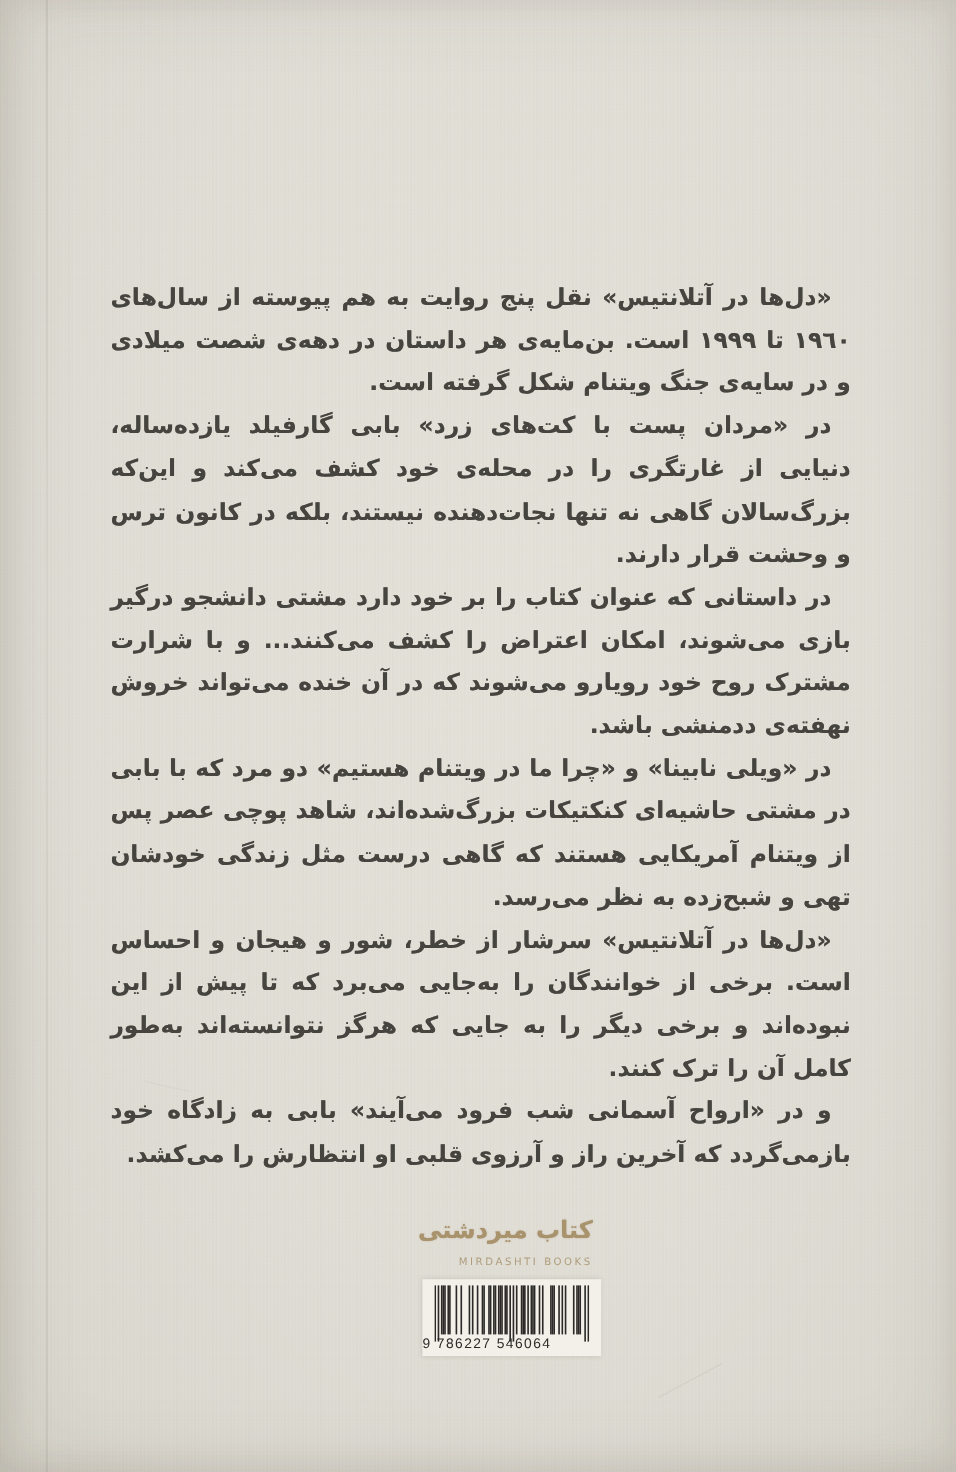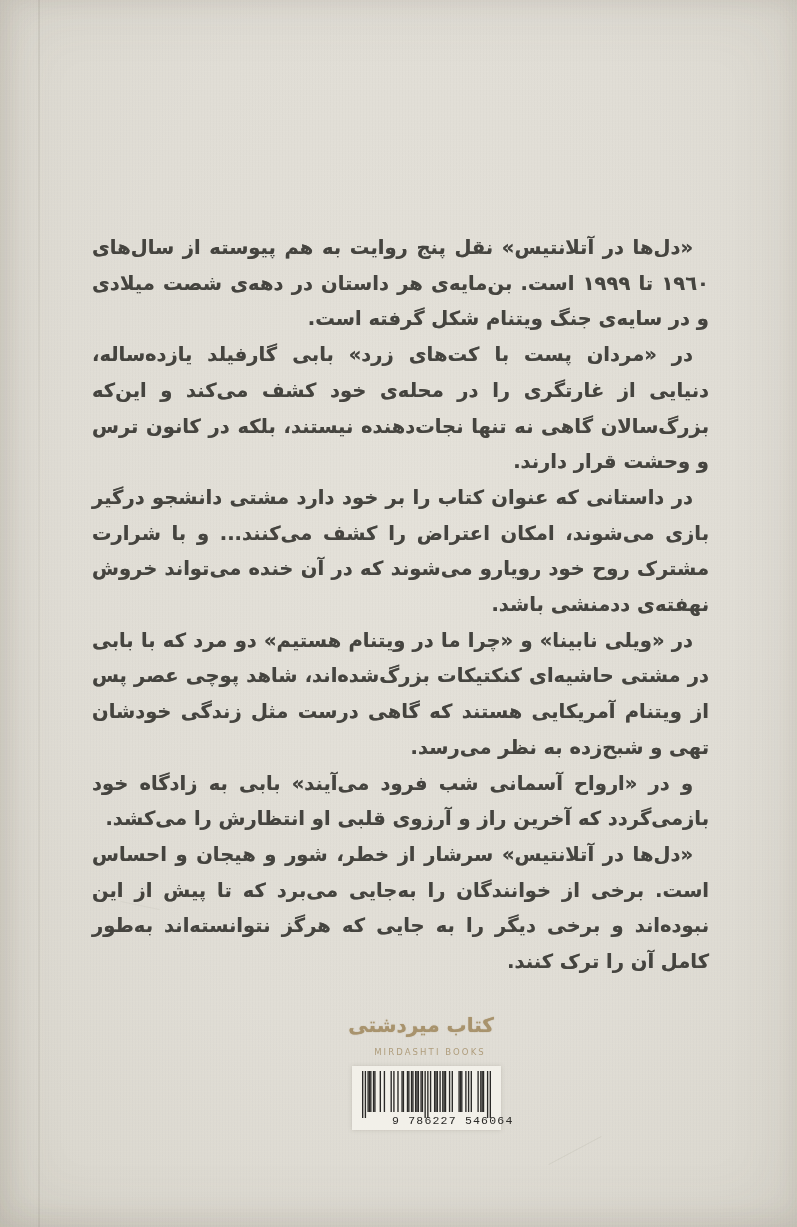--- a/index.html
+++ b/index.html
@@ -33,21 +33,21 @@
     font-size:19.5px;
     line-height:35.7px;
     text-align:justify;
     letter-spacing:0;
     text-shadow:0 0 0.4px rgba(69,68,63,0.55);
     font-weight:bold;
   }
   .synopsis p{margin:0;text-indent:16px;}
 
   .publisher{
-    position:absolute;left:366px;top:1005px;width:128px;text-align:center;
+    position:absolute;left:366px;top:1005px;width:128px;text-align:right;
   }
   .logo-fa{
     display:block;direction:rtl;
     color:#a8936d;
     font-size:20px;font-weight:bold;line-height:40px;
     letter-spacing:-0.5px;
     text-shadow:0 0 1px rgba(168,147,109,0.85);
     white-space:nowrap;
   }
   .logo-en{
@@ -62,43 +62,42 @@
   .barcode-box{
     position:absolute;left:352px;top:1066px;width:149px;height:64px;
     background:#f2f0e9;
     box-shadow:0 0 4px rgba(120,115,100,0.25);
   }
   .barcode-bars{
     position:absolute;left:10px;top:5px;width:129px;height:48px;display:block;
   }
   .barcode-digits{
     position:absolute;left:0;right:0;top:48px;
-    text-align:center;
-    font-family:Liberation Mono, monospace;
+    text-align:left;
+    font-family:Liberation Sans, sans-serif;
     font-size:11.5px;color:#2b2a28;
     letter-spacing:1.2px;
     white-space:pre;
-    margin-left:40px;
   }
 </style>
 </head>
 <body>
 
 <div class="cover">
   <div class="crease-left"></div>
   <div class="scratch s1"></div>
   <div class="scratch s2"></div>
 
   <div class="synopsis">
     <p>«دل‌ها در آتلانتیس» نقل پنج روایت به هم پیوسته از سال‌های ١٩٦٠ تا ١٩٩٩ است. بن‌مایه‌ی هر داستان در دهه‌ی شصت میلادی و در سایه‌ی جنگ ویتنام شکل گرفته است.</p>
     <p>در «مردان پست با کت‌های زرد» بابی گارفیلد یازده‌ساله، دنیایی از غارتگری را در محله‌ی خود کشف می‌کند و این‌که بزرگ‌سالان گاهی نه تنها نجات‌دهنده نیستند، بلکه در کانون ترس و وحشت قرار دارند.</p>
     <p>در داستانی که عنوان کتاب را بر خود دارد مشتی دانشجو درگیر بازی می‌شوند، امکان اعتراض را کشف می‌کنند... و با شرارت مشترک روح خود رویارو می‌شوند که در آن خنده می‌تواند خروش نهفته‌ی ددمنشی باشد.</p>
     <p>در «ویلی نابینا» و «چرا ما در ویتنام هستیم» دو مرد که با بابی در مشتی حاشیه‌ای کنکتیکات بزرگ‌شده‌اند، شاهد پوچی عصر پس از ویتنام آمریکایی هستند که گاهی درست مثل زندگی خودشان تهی و شبح‌زده به نظر می‌رسد.</p>
+    <p>«دل‌ها در آتلانتیس» سرشار از خطر، شور و هیجان و احساس است. برخی از خوانندگان را به‌جایی می‌برد که تا پیش از این نبوده‌اند و برخی دیگر را به جایی که هرگز نتوانسته‌اند به‌طور کامل آن را ترک کنند.</p>
     <p>و در «ارواح آسمانی شب فرود می‌آیند» بابی به زادگاه خود بازمی‌گردد که آخرین راز و آرزوی قلبی او انتظارش را می‌کشد.</p>
-    <p>«دل‌ها در آتلانتیس» سرشار از خطر، شور و هیجان و احساس است. برخی از خوانندگان را به‌جایی می‌برد که تا پیش از این نبوده‌اند و برخی دیگر را به جایی که هرگز نتوانسته‌اند به‌طور کامل آن را ترک کنند.</p>
   </div>
 
   <div class="publisher">
     <span class="logo-fa">کتاب میردشتی</span>
     <span class="logo-en">MIRDASHTI BOOKS</span>
   </div>
 
   <div class="barcode-box">
     <svg id="barcode-bars" class="barcode-bars" viewBox="0 0 128.25 48" preserveAspectRatio="none">
         <rect x="0.00" y="0" width="1.35" height="47" fill="#2b2a28"></rect>

